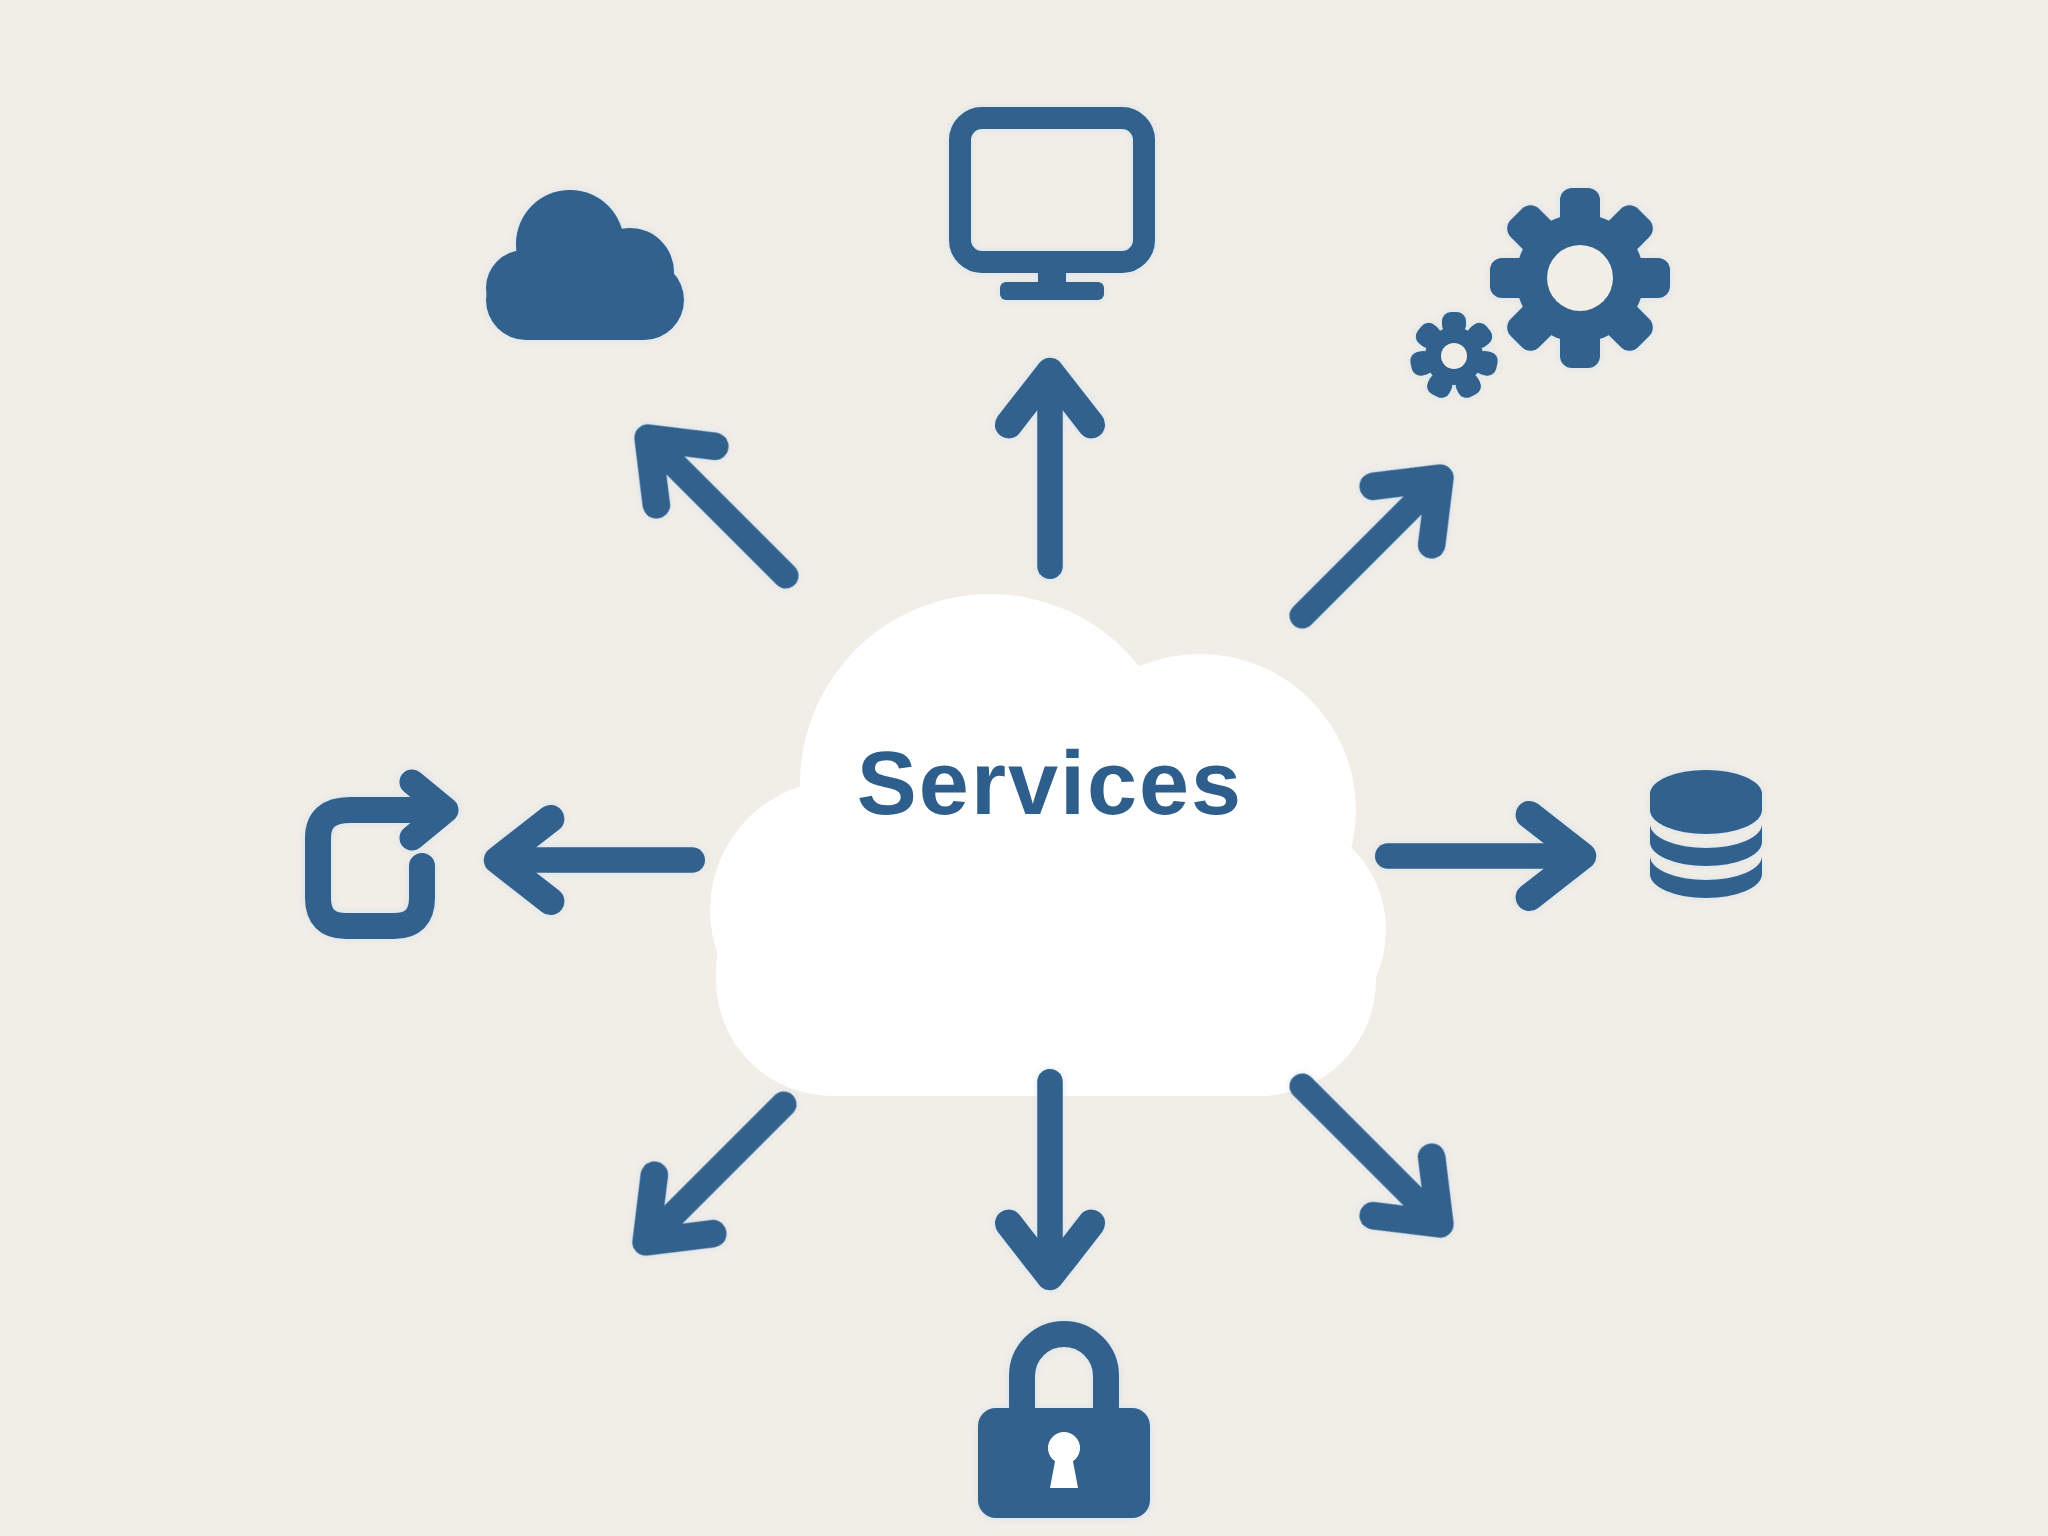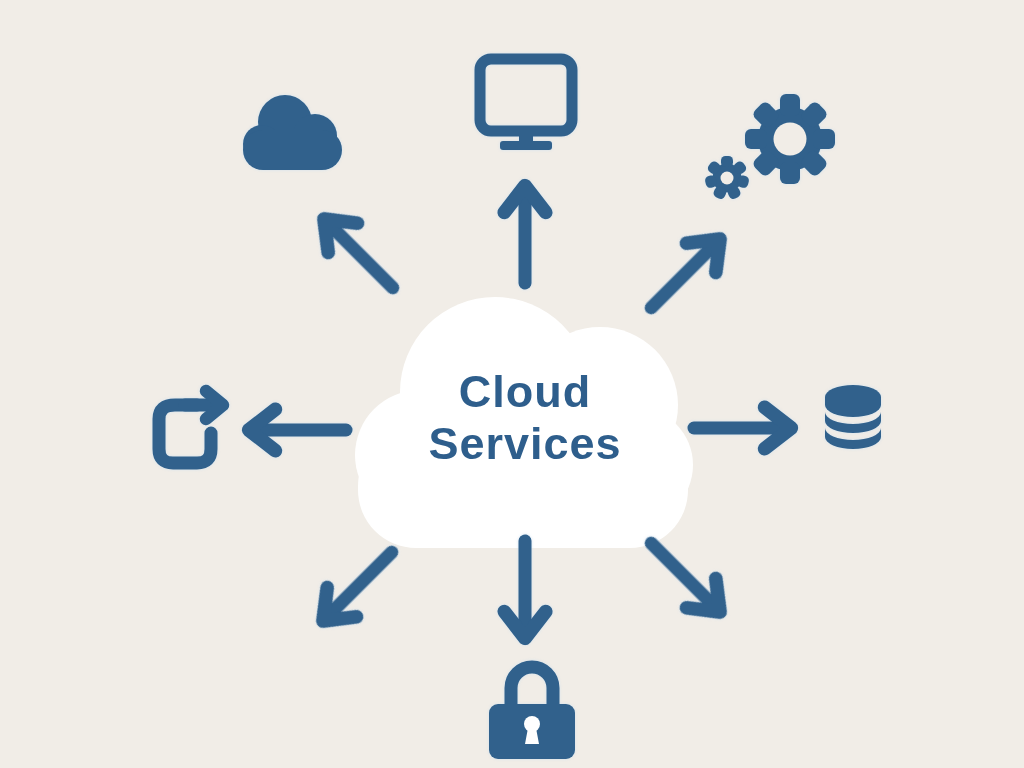--- a/index.html
+++ b/index.html
@@ -50,21 +50,20 @@
     <g fill="var(--cloud-fill)">
       <circle cx="155" cy="114" r="95"></circle>
       <circle cx="260" cy="127" r="78"></circle>
       <circle cx="80" cy="177" r="65"></circle>
       <circle cx="295" cy="187" r="58"></circle>
       <rect x="18" y="150" width="330" height="120" rx="58"></rect>
     </g>
   </svg>
 
   <div class="center-label">
-    <span>Cloud</span>
     <span>Services</span>
   </div>
 
   <svg class="arrow" style="left:466px; top:201px; width:118px; height:60px; transform:rotate(-90deg);">
     <use href="#arrow-shape" width="118" height="60"></use>
   </svg>
 
   <svg class="arrow" style="left:297px; top:221px; width:118px; height:60px; transform:rotate(-135deg);">
     <use href="#arrow-shape" width="118" height="60"></use>
   </svg>

